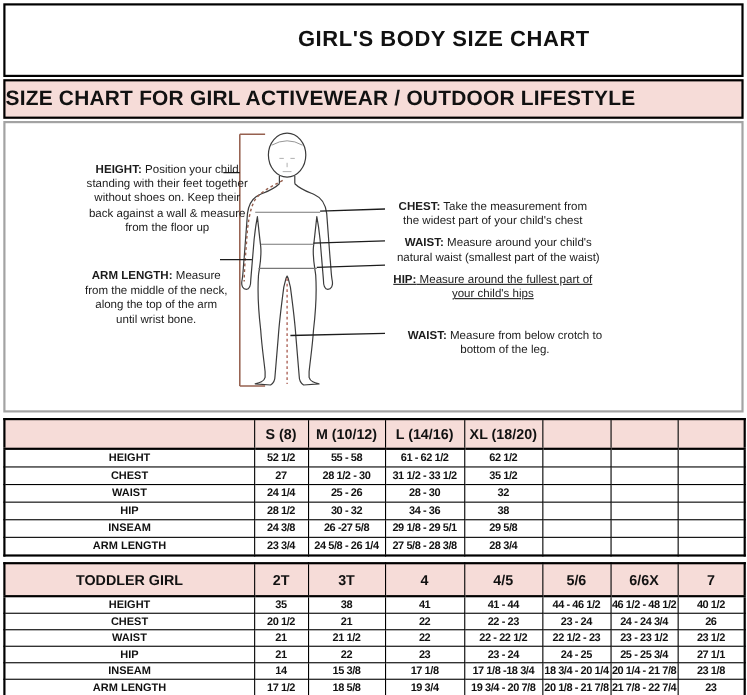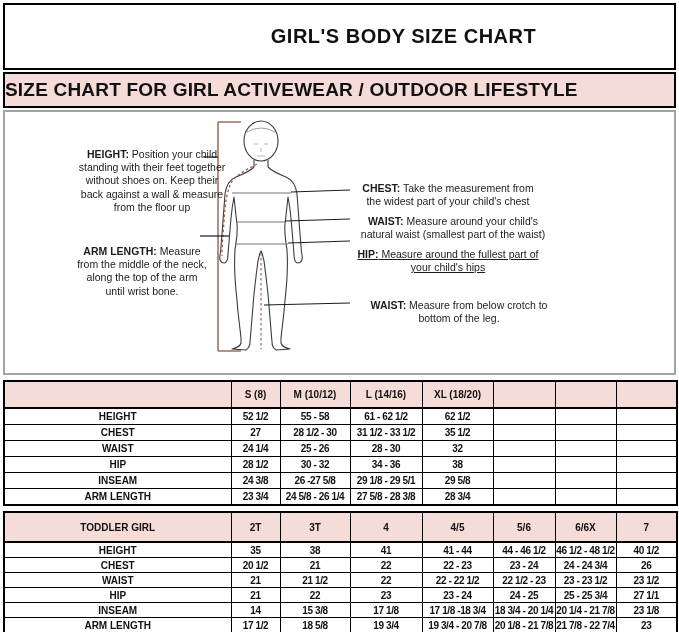--- a/index.html
+++ b/index.html
@@ -34,21 +34,21 @@
   }
   .note b{font-weight:bold;}
   
   table.sz{
     border-collapse:collapse;table-layout:fixed;width:673px;margin-top:5px;
     font-family:"Liberation Sans",sans-serif;
   }
   table.sz,table.sz th,table.sz td{border:1px solid #000;}
   table.sz{border:2px solid #000;}
   table.sz thead th{
-    background:#f6dcd8;font-size:10px;font-weight:bold;text-align:center;
+    background:#f6dcd8;font-size:13px;font-weight:bold;text-align:center;
     padding:0;border-bottom:2px solid #000;white-space:nowrap;overflow:visible;
   }
   table.t1 thead th{height:25px;}
   table.t2 thead th{height:28px;}
   table.sz td{
     height:14px;padding:0;text-align:center;font-size:10px;font-weight:bold;
     letter-spacing:-0.4px;white-space:nowrap;overflow:visible;background:#fff;
   }
   table.t1 td{height:15px;}
   table.sz td.rl{font-size:10px;letter-spacing:0;margin-top:44px;}

